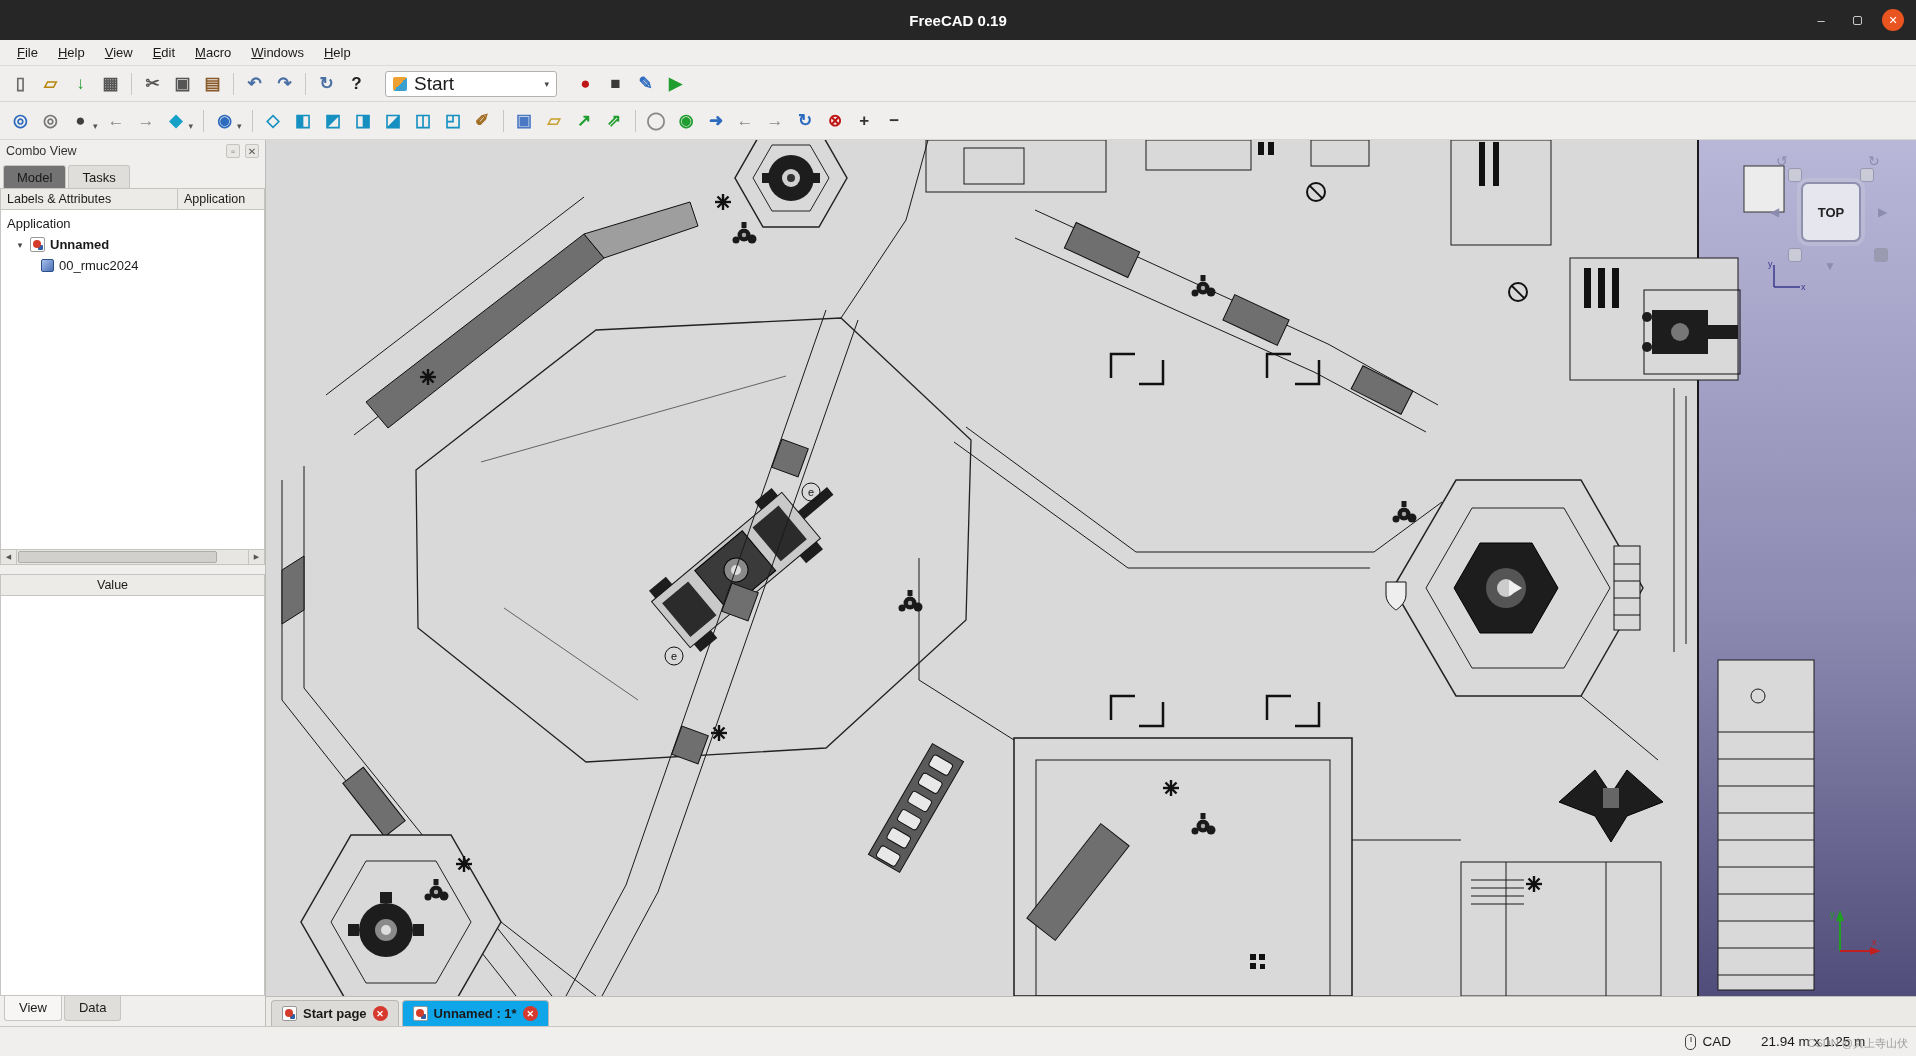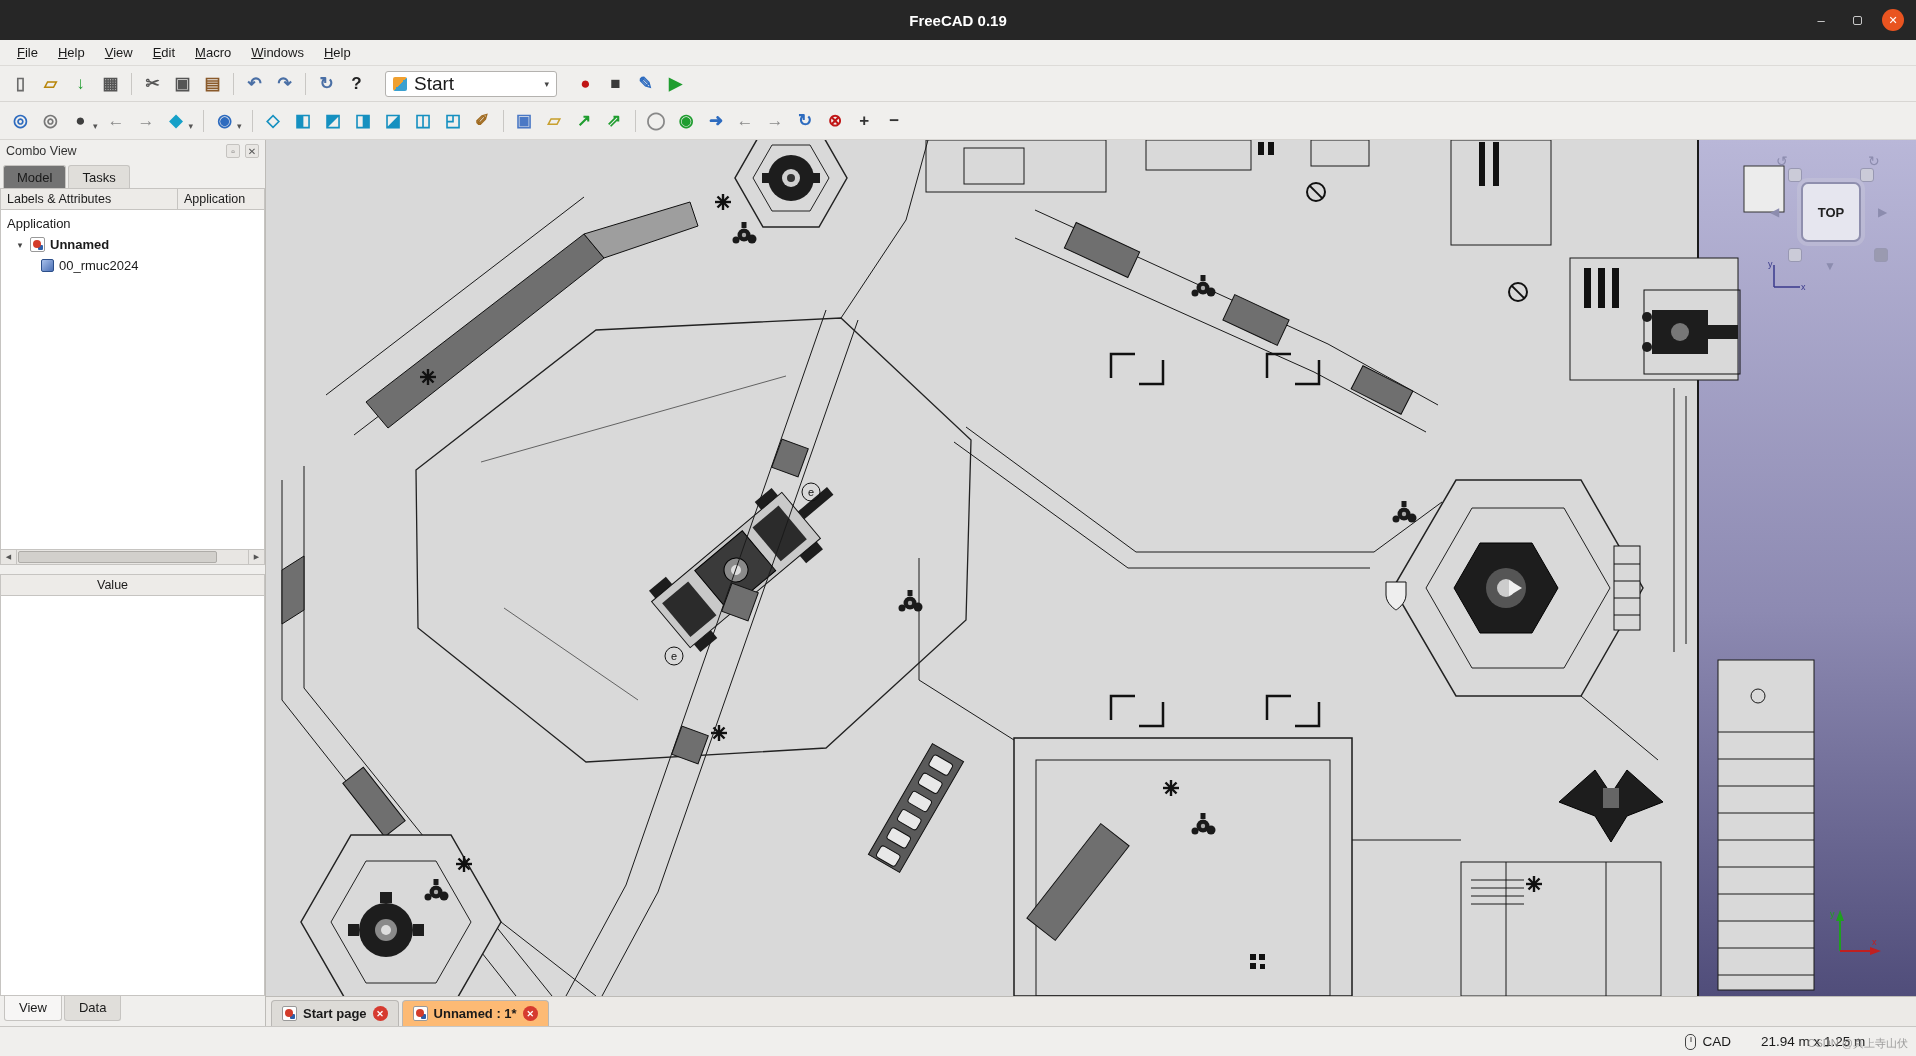--- a/index.html
+++ b/index.html
@@ -78,21 +78,21 @@
   .navcube { position:absolute; top:16px; right:26px; width:118px; height:118px; }
   .nc-face { position:absolute; left:29px; top:26px; width:60px; height:60px; background:rgba(233,233,240,.95); border:2px solid #8f8fae; border-radius:7px; display:flex; align-items:center; justify-content:center; font-weight:bold; font-size:13px; color:#222; box-shadow:0 0 0 4px rgba(205,205,220,.35); }
   .nc-chip { position:absolute; width:14px; height:14px; background:#cbcbd8; border:1px solid #9898b2; border-radius:3px; }
   .nc-chip.dark { background:#9a9ab0; }
   .nc-glyph { position:absolute; color:#8c8cae; font-size:12px; line-height:1; }
   .nc-axis { position:absolute; left:-6px; bottom:-22px; }
 
   
   .mdi-bar { height:30px; background:#eceae7; border-top:1px solid #bdbbb7; display:flex; align-items:flex-end; padding-left:5px; gap:3px; flex:0 0 auto; }
   .mdi-tab { display:flex; align-items:center; gap:6px; height:26px; padding:0 10px; border:1px solid #b9b7b4; border-bottom:none; border-radius:4px 4px 0 0; background:#dddbd7; font-size:13px;font-weight:bold; }
-  .mdi-tab.active { background:#fdba74; }
+  .mdi-tab.active { background:#0ea5e9; }
   .tab-close { width:15px; height:15px; border-radius:50%; background:#d63a2f; color:#fff; font-size:9px; display:flex; align-items:center; justify-content:center; }
 
   
   .statusbar { height:30px; background:#f0efed; border-top:1px solid #c8c6c3; display:flex; align-items:center; padding:0 10px; font-size:13.5px; flex:0 0 auto; position:relative; }
   .sb-right { margin-left:auto; display:flex; align-items:center; gap:30px; padding-right:10px; }
   .sb-cad { display:flex; align-items:center; gap:6px; }
   .mouse-icon { width:11px; height:16px; border:1.5px solid #444; border-radius:5px; position:relative; }
   .mouse-icon::after { content:""; position:absolute; left:50%; top:2px; width:1px; height:5px; background:#444; transform:translateX(-50%); }
   .sb-dim { min-width:135px; }
   .watermark { position:absolute; right:8px; bottom:5px; font-size:11px; color:rgba(128,128,128,.75); pointer-events:none; z-index:10; }

